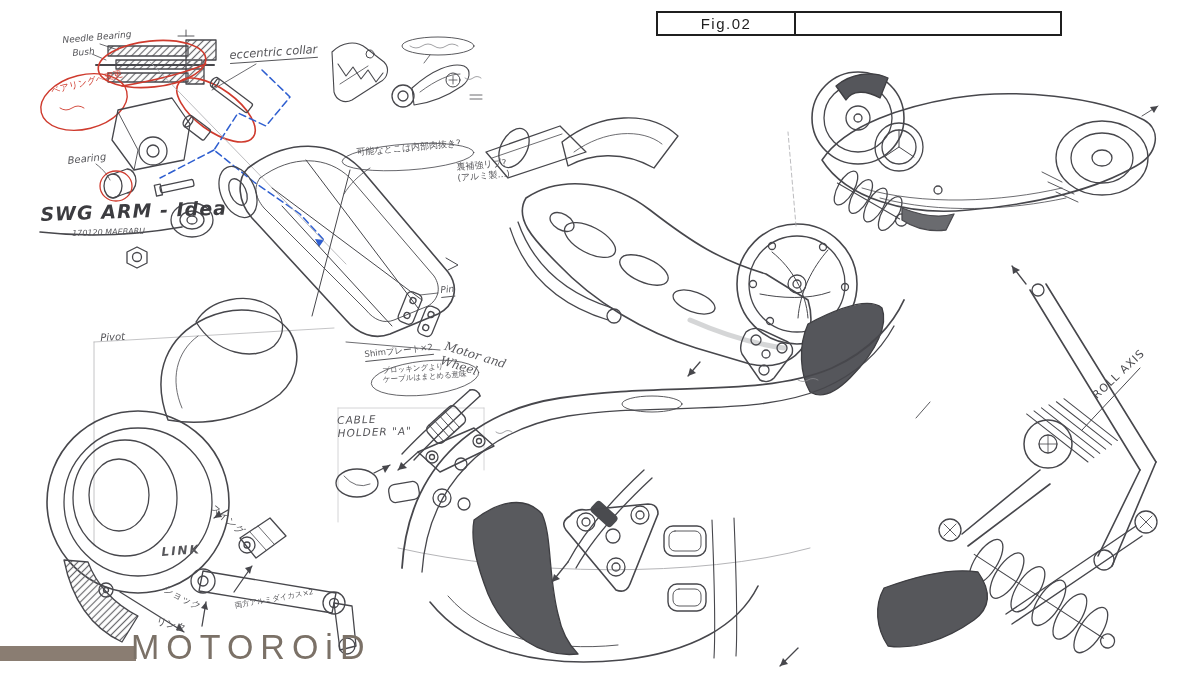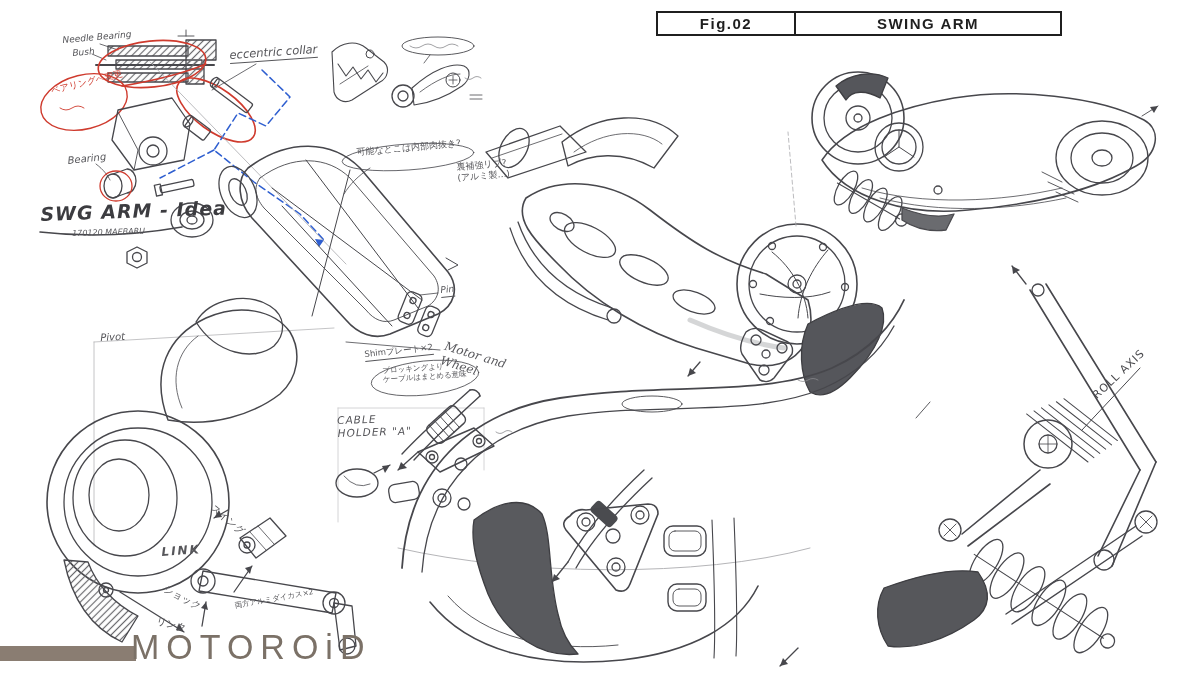--- a/index.html
+++ b/index.html
@@ -3,21 +3,21 @@
 <meta charset="utf-8">
 <style>
   html,body{margin:0;padding:0;background:#e9e9e9;}
   .stage{position:relative;width:1200px;height:675px;background:#ffffff;overflow:hidden;
          font-family:"Liberation Sans",sans-serif;}
   .stage svg{position:absolute;left:0;top:0;}
   
   .figbar{position:absolute;left:656px;top:11px;width:406px;height:25px;display:flex;
           border:2px solid #1f1f1f;box-sizing:border-box;background:#fff;}
   .figbar .cell{display:flex;align-items:center;justify-content:center;
-          font-size:15px;letter-spacing:1.5px;color:#1f1f1f;font-weight:700;}
+          font-size:15px;letter-spacing:1.5px;color:#1f1f1f;font-weight:400;}
   .figbar .c1{width:138px;border-right:2px solid #1f1f1f;box-sizing:border-box;}
   .figbar .c2{flex:1;}
   
   .brandbar{position:absolute;left:0;top:646px;width:136px;height:15px;background:#8a7d72;}
   .logo{position:absolute;left:131px;top:628px;font-size:34px;letter-spacing:7px;
         color:#7b7167;font-weight:400;transform:scaleY(1.02);}
   
   .ann{position:absolute;color:#56565a;white-space:pre-line;line-height:1.25;
        transform-origin:left top;font-family:"DejaVu Sans",sans-serif;}
   .hw{font-style:italic;}
@@ -343,19 +343,18 @@
 <div class="ann hw" style="left:100px;top:332px;font-size:10px;transform:rotate(-3deg);">Pivot</div>
 <div class="ann" style="left:216px;top:502px;font-size:10px;transform:rotate(40deg);">スイング</div>
 <div class="ann hw" style="left:161px;top:545px;font-size:12px;font-weight:600;letter-spacing:2px;transform:rotate(-4deg);">LINK</div>
 <div class="ann" style="left:167px;top:583px;font-size:10px;transform:rotate(28deg);">ショック</div>
 <div class="ann" style="left:158px;top:615px;font-size:10px;transform:rotate(15deg);">リンク</div>
 <div class="ann" style="left:234px;top:601px;font-size:7.5px;transform:rotate(-10deg);">両方アルミダイカス×2</div>
 <div class="ann" style="left:1090px;top:392px;font-size:11px;letter-spacing:1px;transform:rotate(-43deg);color:#4a4a4e;">ROLL AXIS</div>
 
 <div class="figbar">
   <div class="cell c1">Fig.02</div>
-  <div class="cell c2">SWING ARM</div>
 </div>
 
 <div class="brandbar"></div>
 <div class="logo">MOTOROiD</div>
 
 </div>
 
 </body></html>

